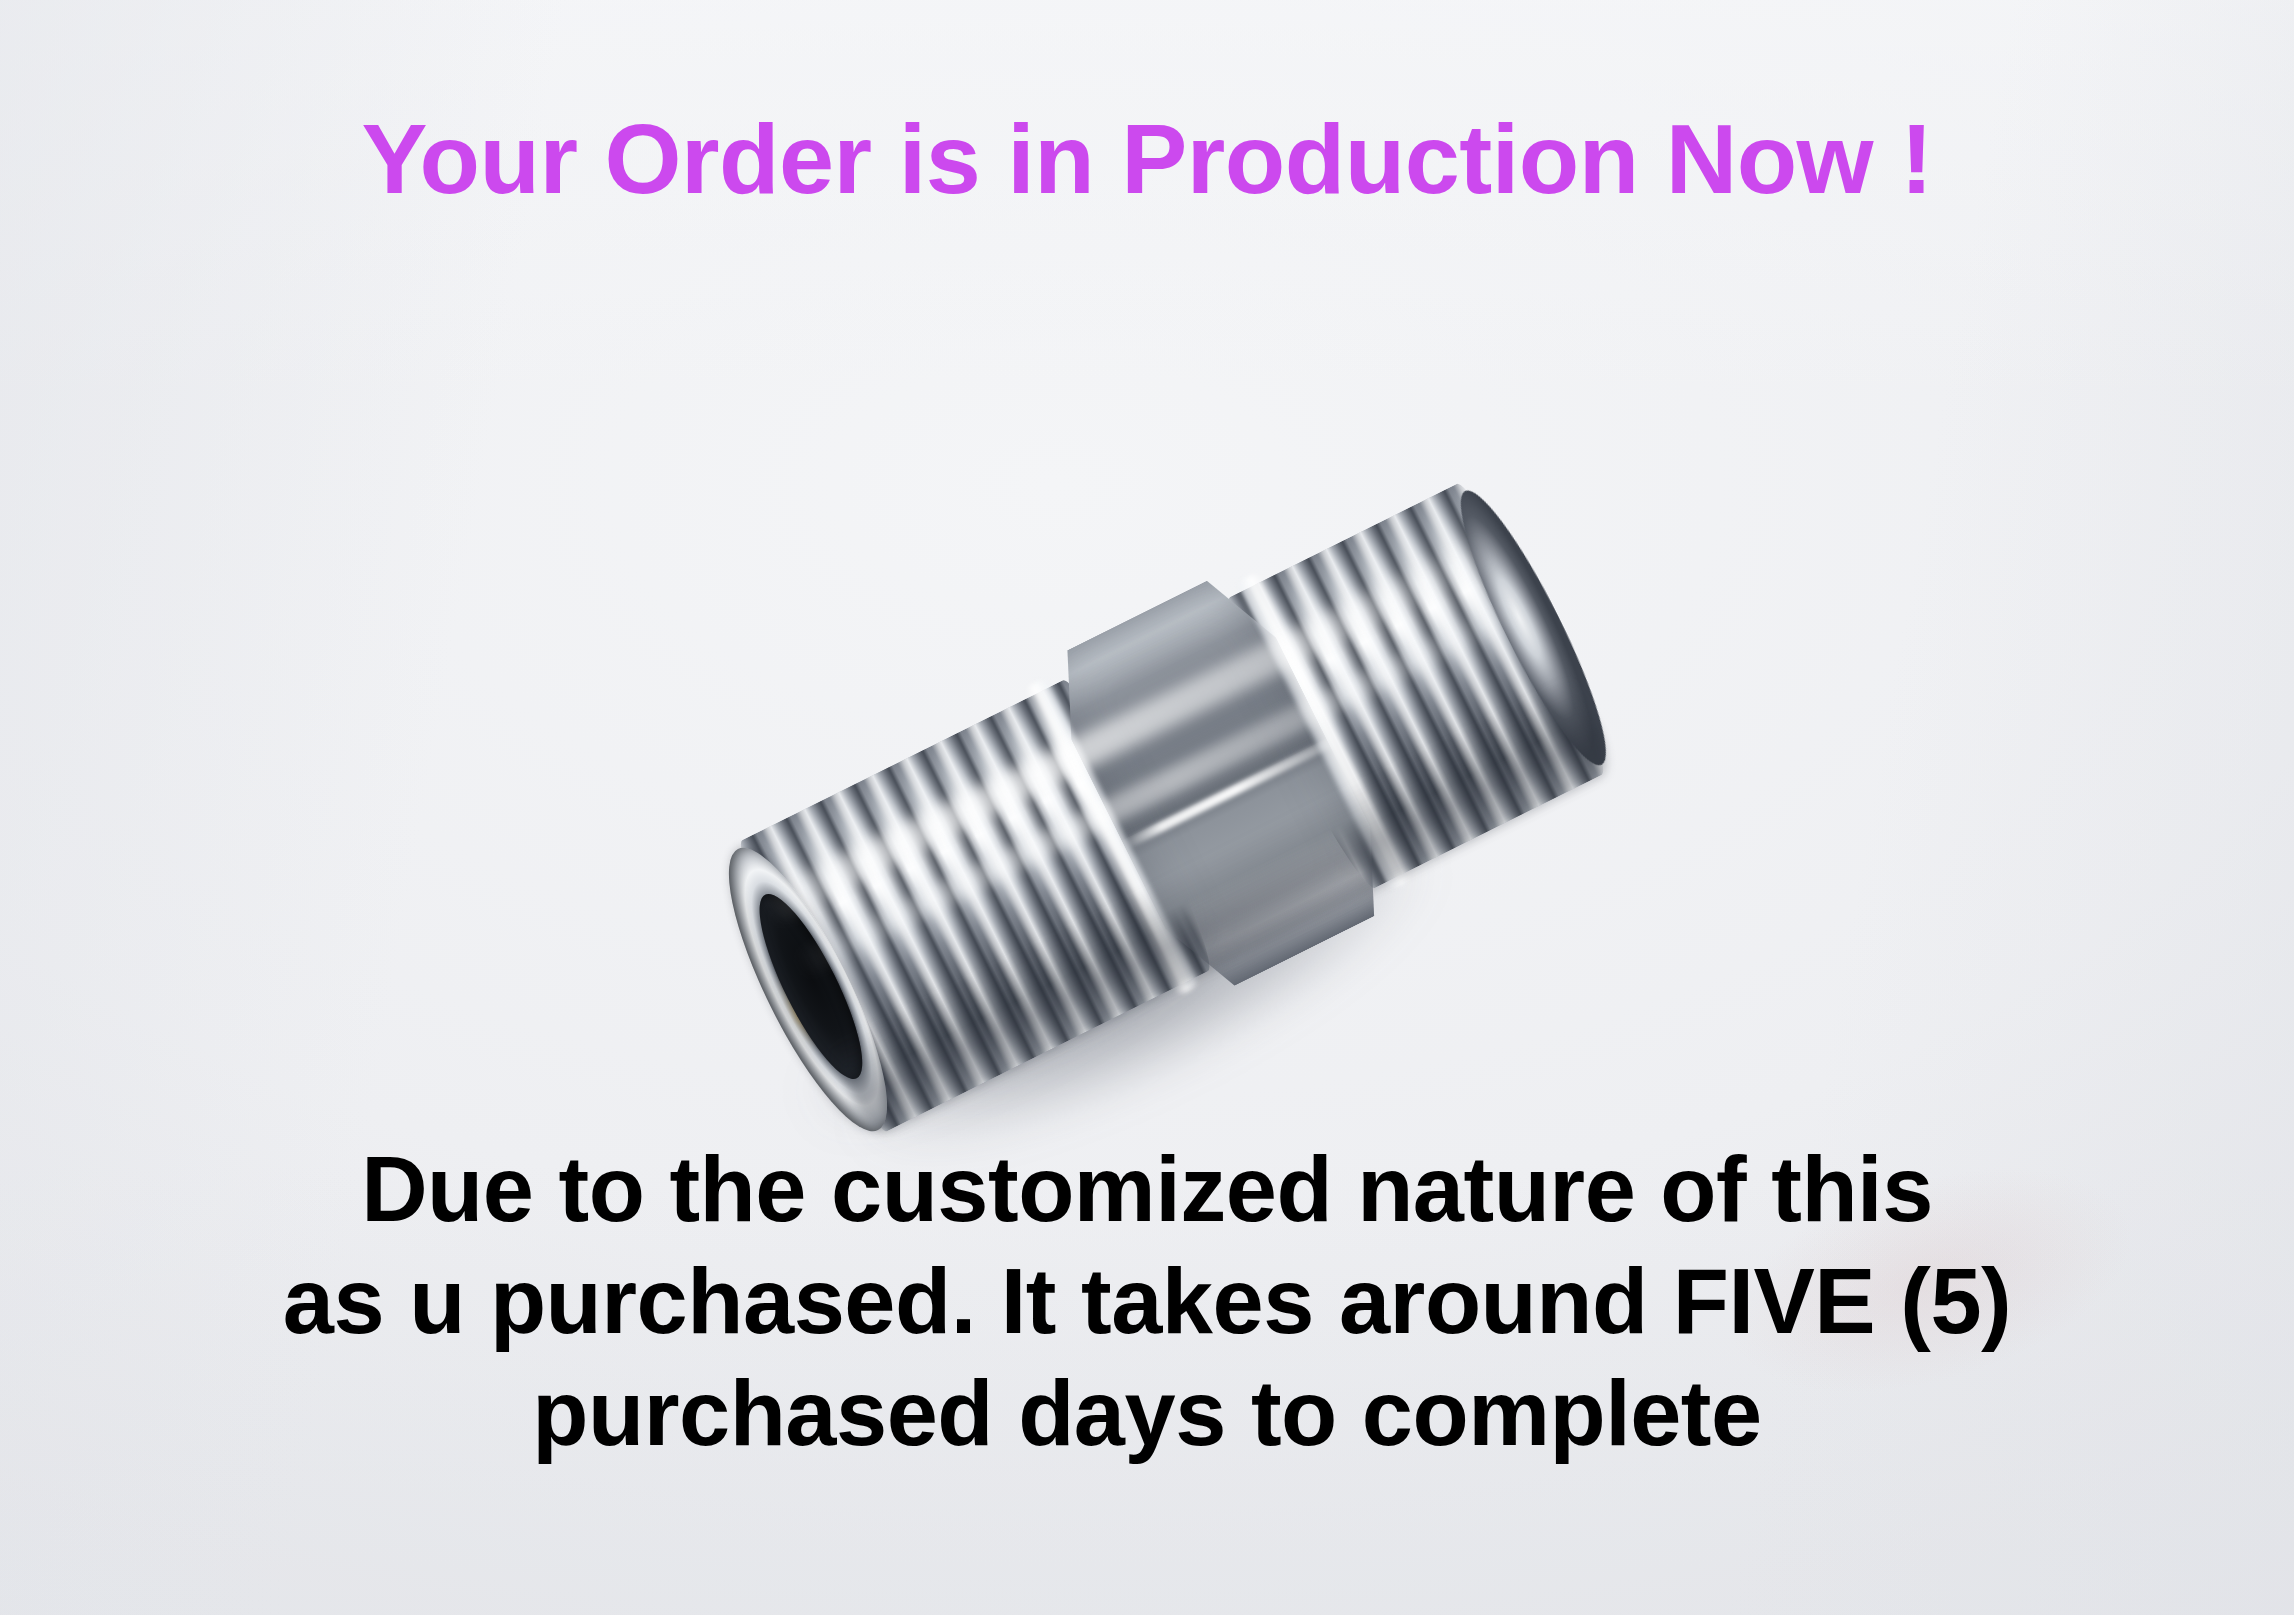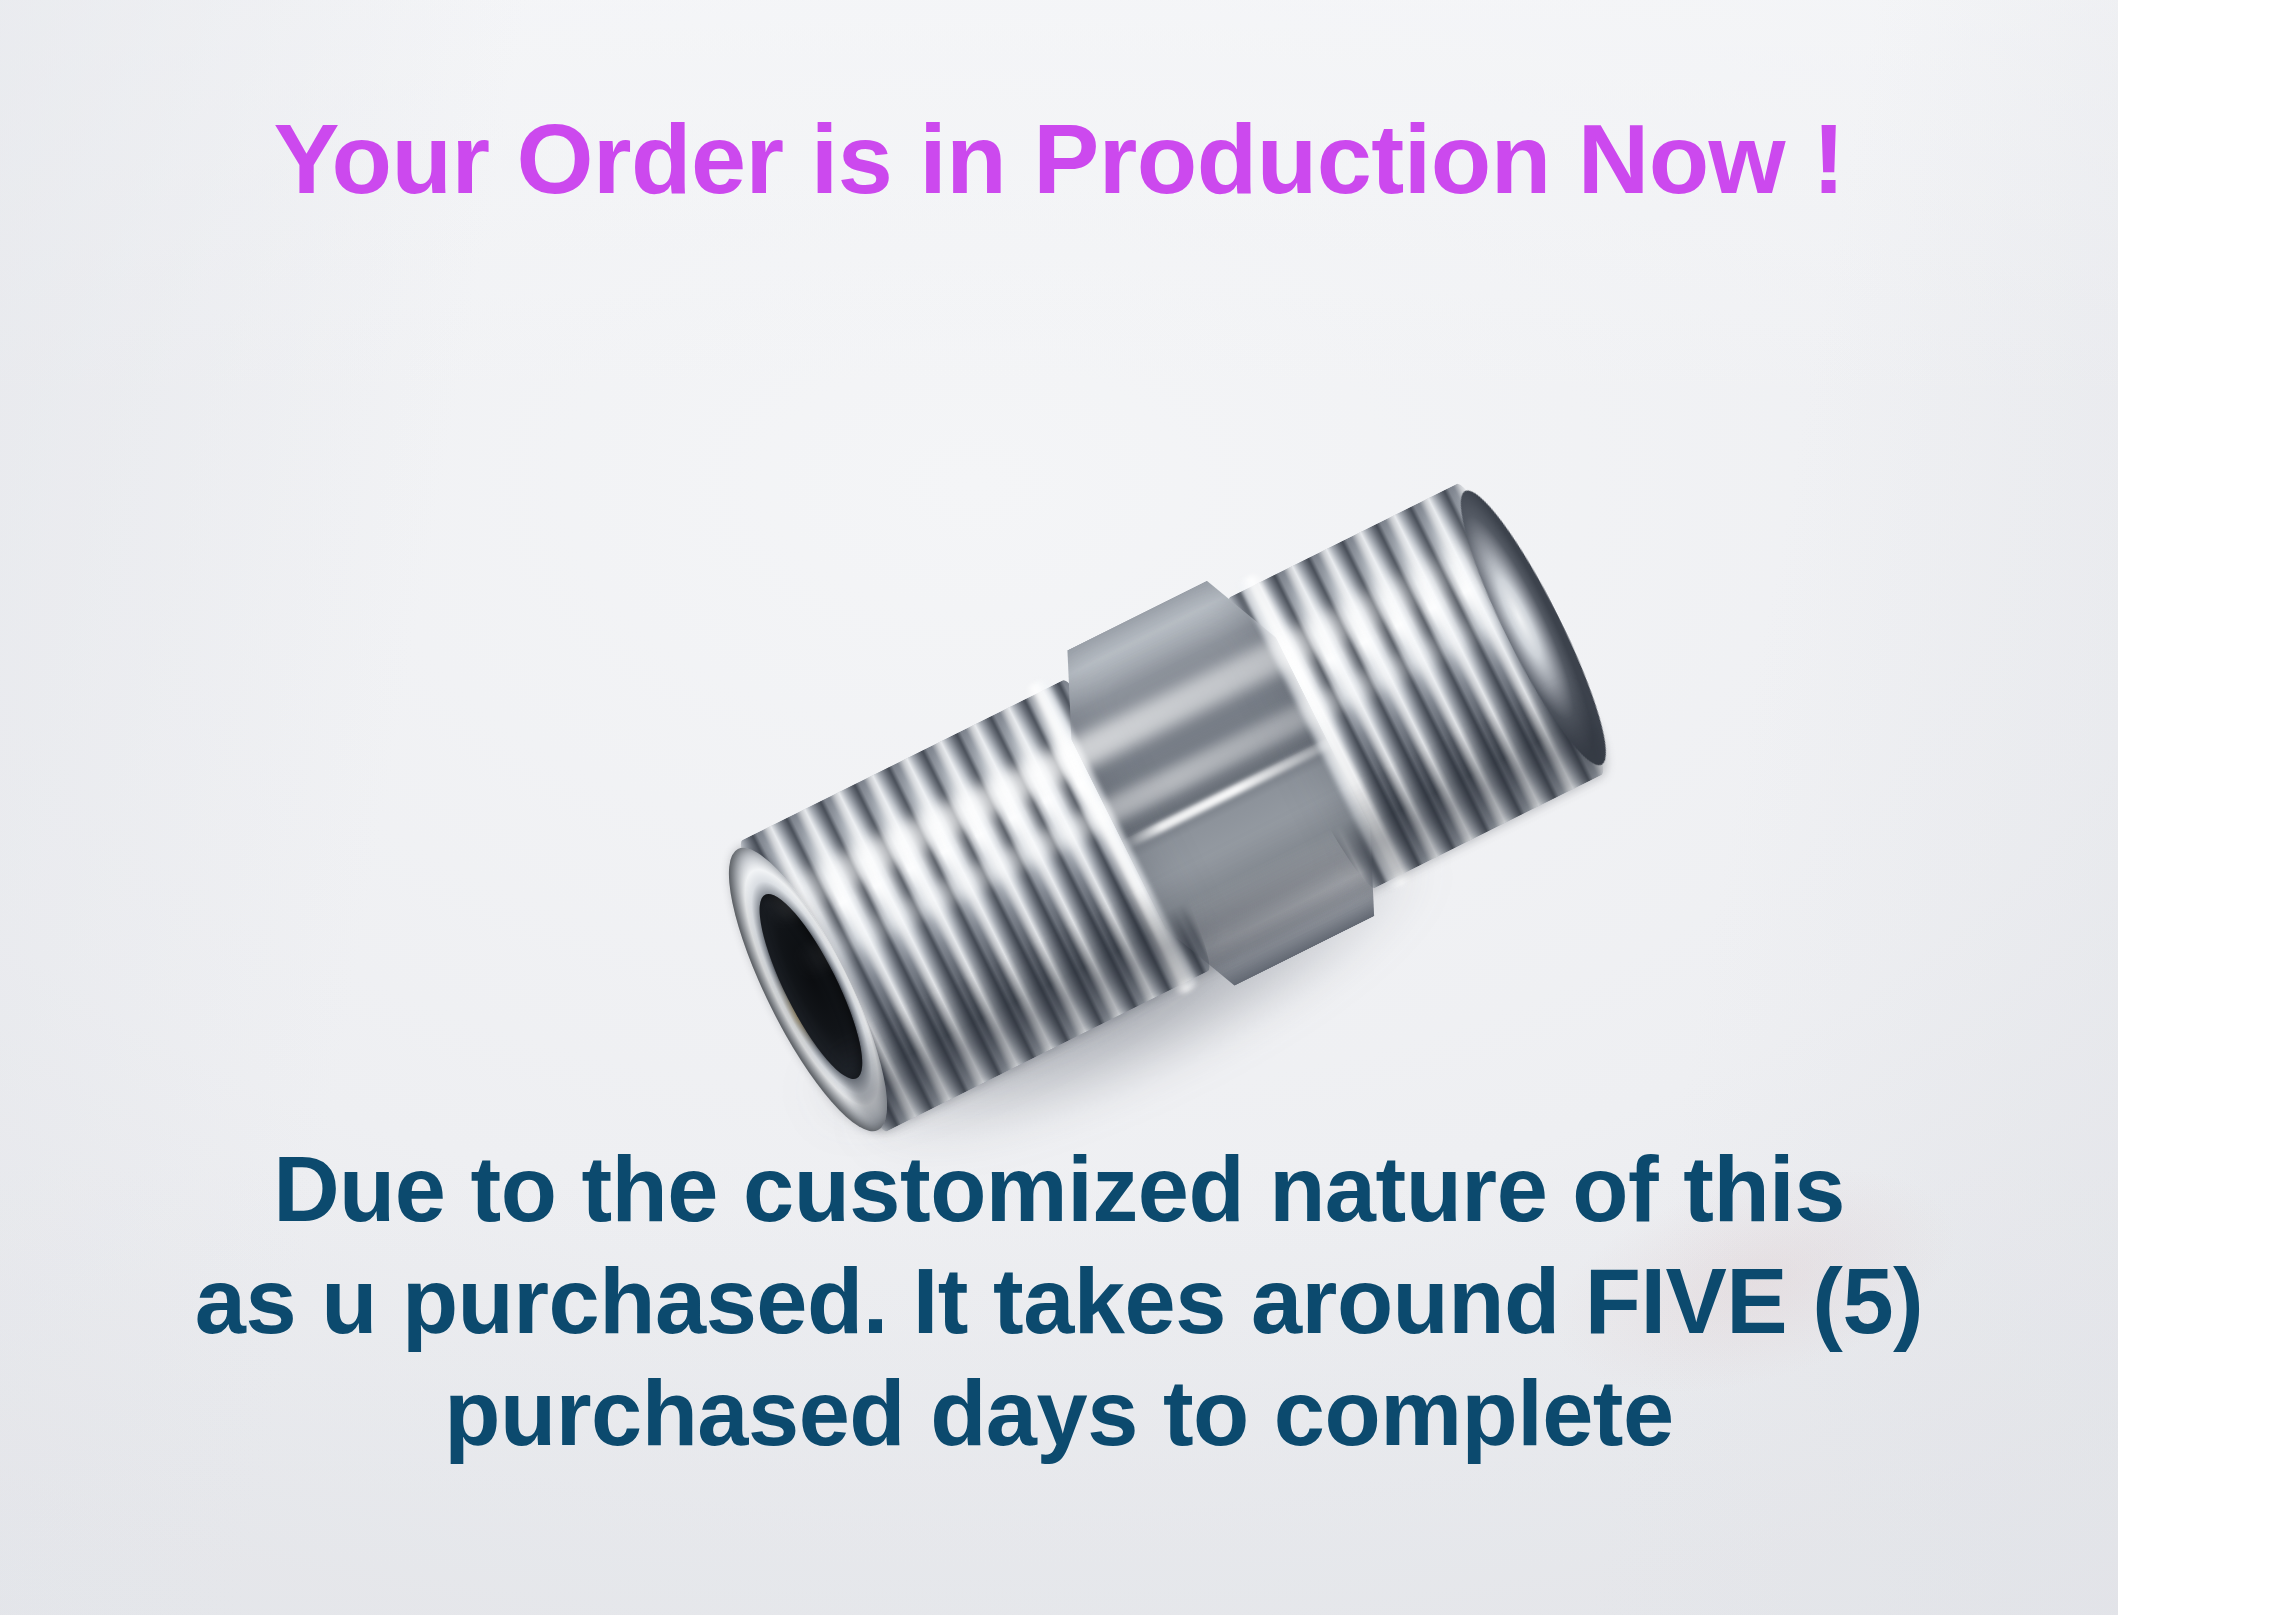--- a/index.html
+++ b/index.html
@@ -6,21 +6,21 @@
     margin: 0;
     padding: 0;
     background: #ffffff;
   }
   body {
     font-family: "Liberation Sans", sans-serif;
   }
 
   #page {
     position: relative;
-    width: 2118px;
+    width: 2294px;
     height: 1615px;
     overflow: hidden;
     background: #eeeff2;
   }
 
   
   .backdrop {
     position: absolute;
     inset: 0;
     background:
@@ -331,20 +331,20 @@
       <div class="end-face"></div>
       <div class="bore-lip"></div>
       <div class="end-bore"></div>
 
       <div class="spec-top"></div>
       <div class="spec-mid"></div>
       <div class="shade-bottom"></div>
     </div>
   </div>
 
-  <div class="body-copy" style="color:#0c4a6e;">
+  <div class="body-copy" style="color:#000000;">
     <span class="ln">Due to the customized nature of this</span>
     <span class="ln">as u purchased. It takes around FIVE (5)</span>
     <span class="ln">purchased days to complete</span>
   </div>
 
 </div>
 
 
 </body></html>

